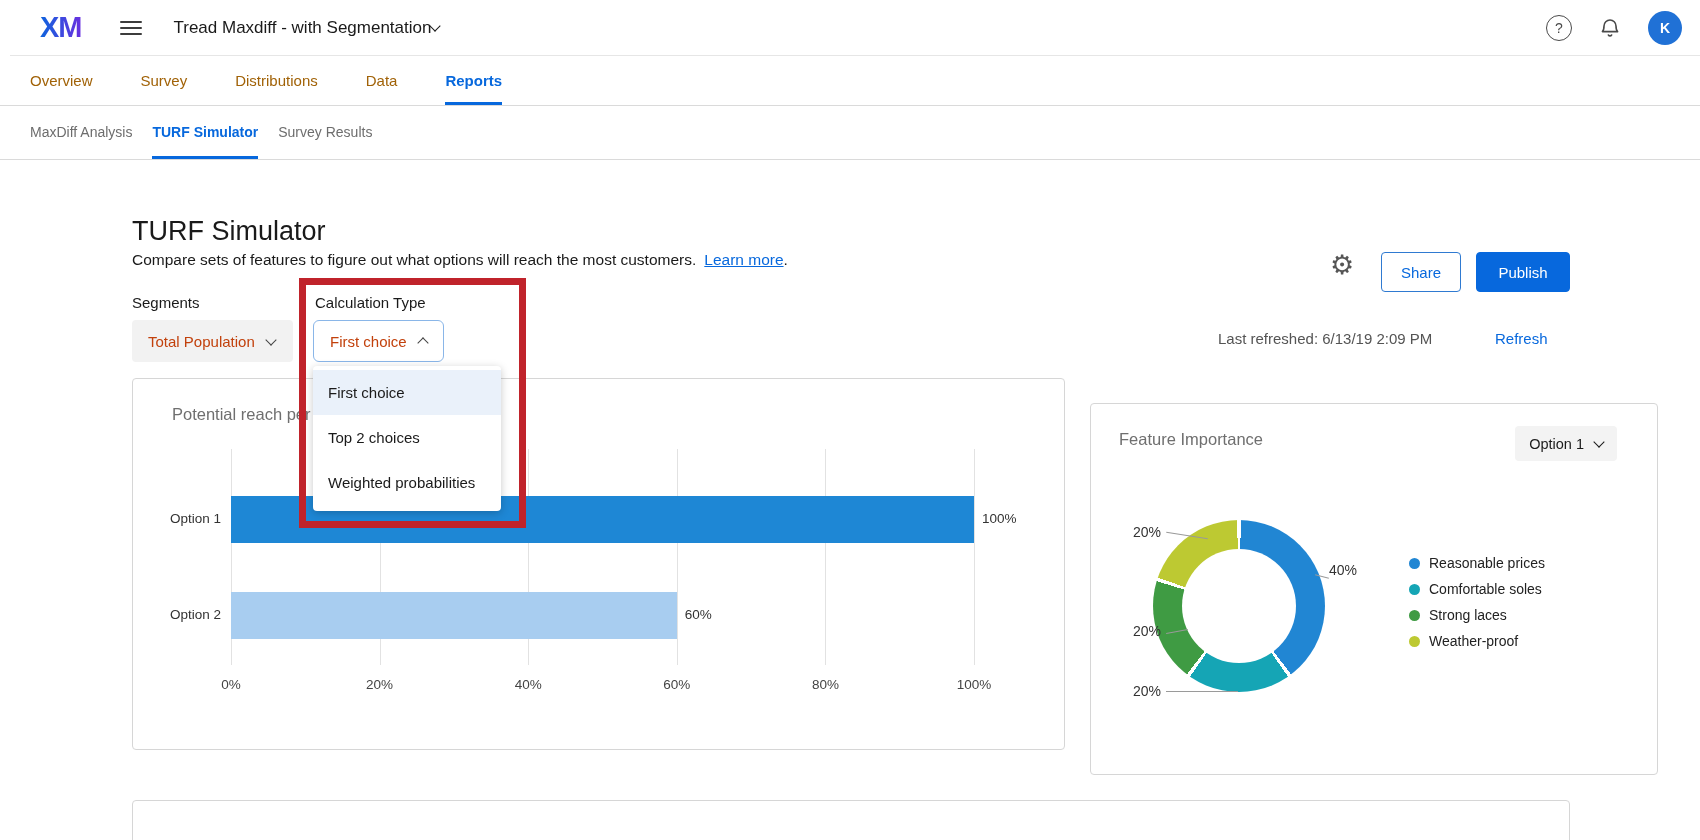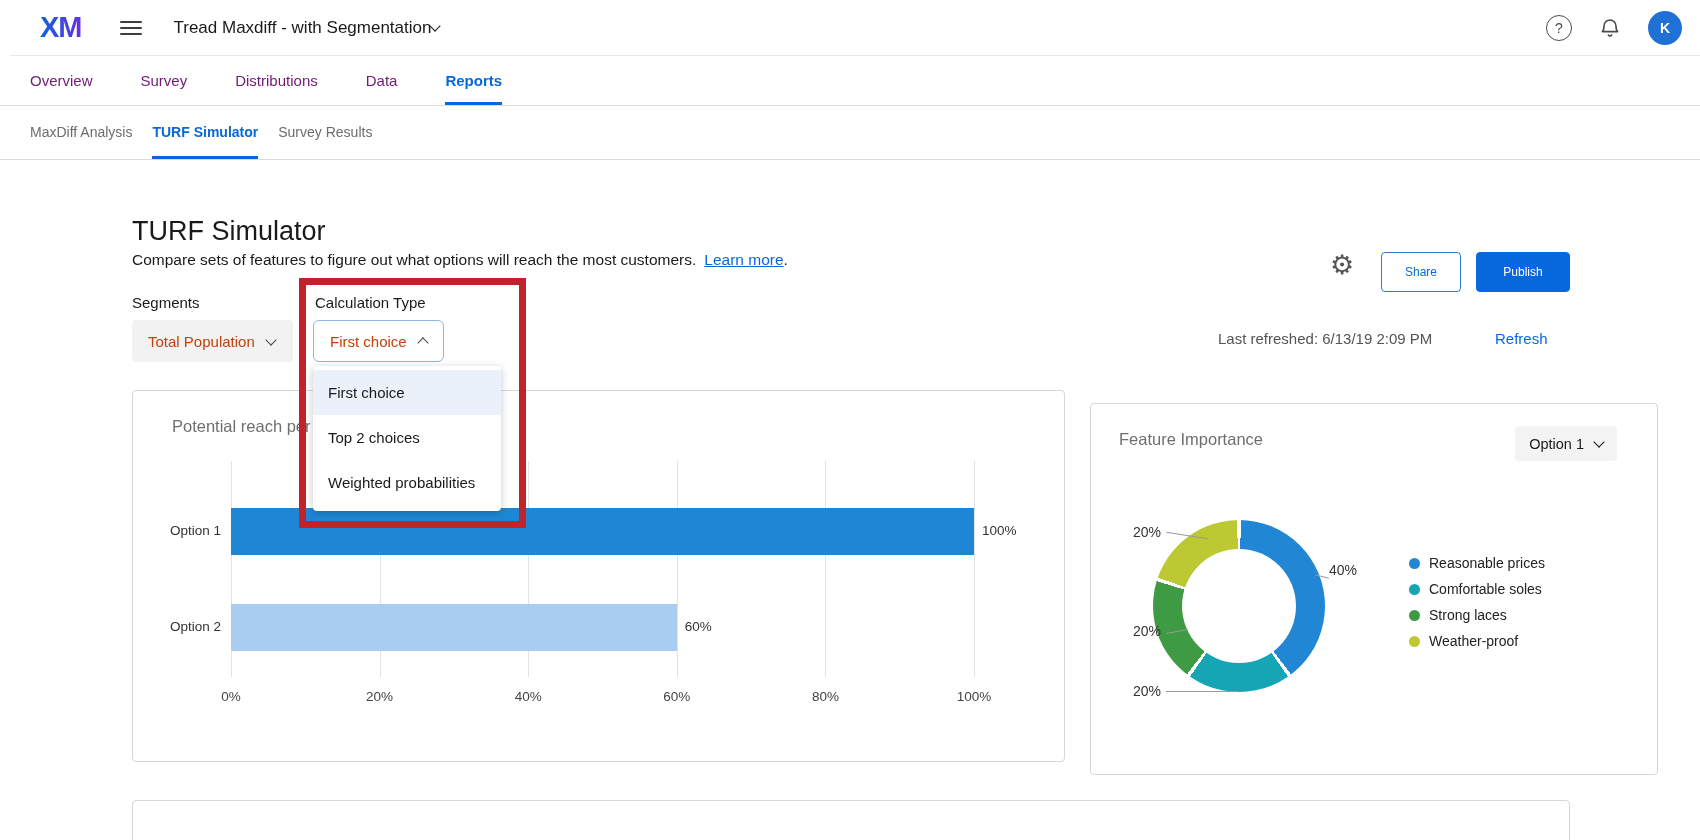--- a/index.html
+++ b/index.html
@@ -23,36 +23,36 @@
             font-size:14px; font-weight:bold; display:flex; align-items:center; justify-content:center; }
 
   
   .chev { display:inline-block; width:8px; height:8px; border-right:1.7px solid currentColor;
           border-bottom:1.7px solid currentColor; transform:rotate(45deg); margin-top:-3px; }
   .chev.up { transform:rotate(-135deg); margin-top:4px; }
 
   
   .tabnav { position:absolute; left:0; top:56px; width:1700px; height:50px; background:#fff;
             border-bottom:1px solid #dadada; display:flex; align-items:stretch; padding-left:30px; gap:48px; }
-  .tabnav .tab { display:flex; align-items:center; font-size:15px; color:#701a75; cursor:pointer;
+  .tabnav .tab { display:flex; align-items:center; font-size:15px; color:#a16207; cursor:pointer;
                  border-bottom:3px solid transparent; padding-top:2px; }
   .tabnav .tab.active { color:#0768dd; font-weight:700; border-bottom-color:#0768dd; }
 
   .subnav { position:absolute; left:0; top:106px; width:1700px; height:54px; background:#fff;
             border-bottom:1px solid #dadada; display:flex; align-items:stretch; padding-left:30px; gap:20px; }
   .subnav .tab { display:flex; align-items:center; font-size:14px; color:#6d6d6d; cursor:pointer;
                  border-bottom:3px solid transparent; padding-top:2px; }
   .subnav .tab.active { color:#0768dd; font-weight:700; border-bottom-color:#0768dd; }
 
   
   .page-title { position:absolute; left:132px; top:216px; font-size:27px; font-weight:500; color:#1a1a1a; }
   .page-desc  { position:absolute; left:132px; top:251px; font-size:15.5px; color:#1a1a1a; }
   .page-desc a { color:#0768dd; text-decoration:underline; margin-left:8px; cursor:pointer; }
   .gear { position:absolute; left:1330px; top:252px; font-size:27px; color:#555; cursor:pointer; line-height:1; }
-  .btn { position:absolute; top:252px; height:40px; border-radius:4px; font-size:12px;
+  .btn { position:absolute; top:252px; height:40px; border-radius:4px; font-size:15px;
          display:flex; align-items:center; justify-content:center; cursor:pointer;
          font-family:"Liberation Sans", sans-serif; }
   .btn-share { left:1381px; width:80px; background:#fff; border:1px solid #2f7ad1; color:#0768dd; }
   .btn-publish { left:1476px; width:94px; background:#0768dd; border:1px solid #0768dd; color:#fff; }
 
   
   .ctl-label { position:absolute; font-size:15px; color:#1a1a1a; }
   .dd { position:absolute; height:42px; display:flex; align-items:center; gap:12px;
         padding:0 16px; font-size:15px; color:#c2410c; border-radius:4px; cursor:pointer; }
   .dd .chev { color:#444; }
@@ -63,21 +63,21 @@
           border-radius:4px; box-shadow:0 2px 8px rgba(0,0,0,0.22); padding:4px 0 6px 0; }
   .menu .item { height:45px; display:flex; align-items:center; padding-left:15px;
                 font-size:15px; color:#1a1a1a; cursor:pointer; }
   .menu .item.selected { background:#eaf1fa; }
 
   .refresh-line { position:absolute; top:330px; left:1218px; font-size:15px; color:#545454; }
   .refresh-link { position:absolute; top:330px; left:1495px; font-size:15px; color:#0768dd; cursor:pointer; }
 
   
   .card { position:absolute; background:#fff; border:1px solid #d6d6d6; border-radius:4px; }
-  .card-left   { left:132px; top:390px; width:933px; height:372px; }
+  .card-left   { left:132px; top:378px; width:933px; height:372px; }
   .card-right  { left:1090px; top:383px; width:568px; height:372px;margin-top:20px; }
   .card-bottom { left:132px; top:800px; width:1438px; height:60px; }
   .card-title { position:absolute; font-size:16.5px; color:#6f6f6f; white-space:nowrap; }
 
   
   .plot { position:absolute; left:98px; top:70px; width:743px; height:216px; }
   .gridline { position:absolute; top:0; width:1px; height:100%; background:#e2e2e2; }
   .bar { position:absolute; left:0; height:47px; }
   .cat-label { position:absolute; width:100px; left:-110px; text-align:right; font-size:13.5px; color:#333; }
   .val-label { position:absolute; font-size:13.5px; color:#333; }

